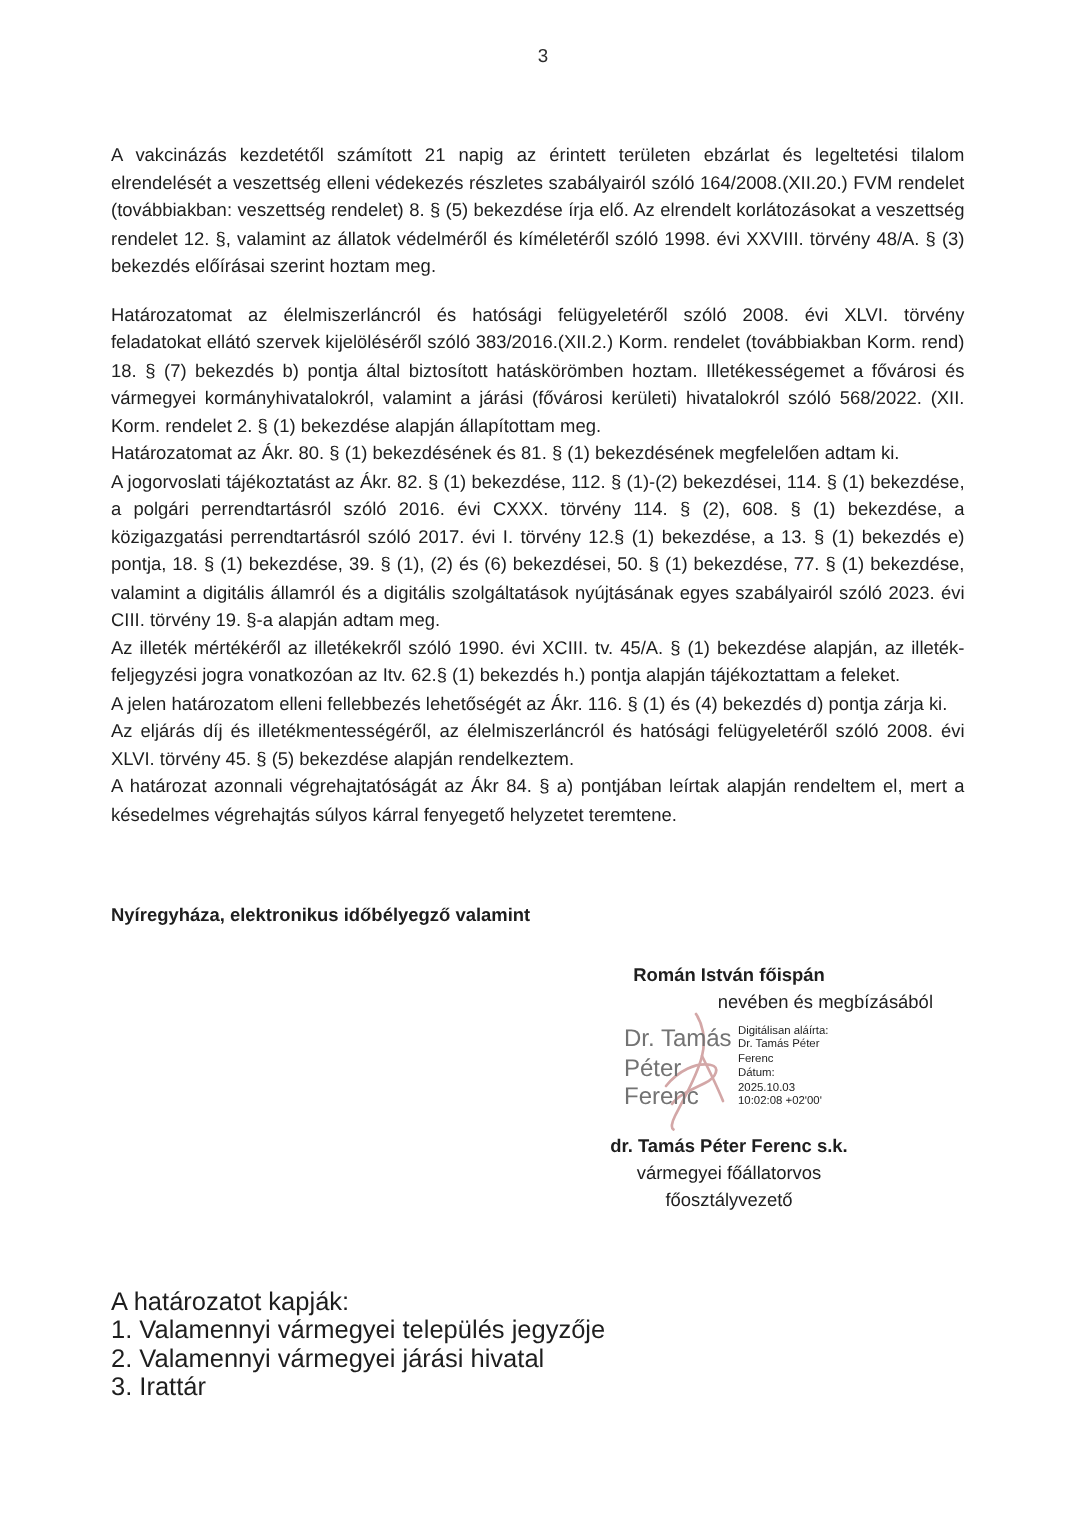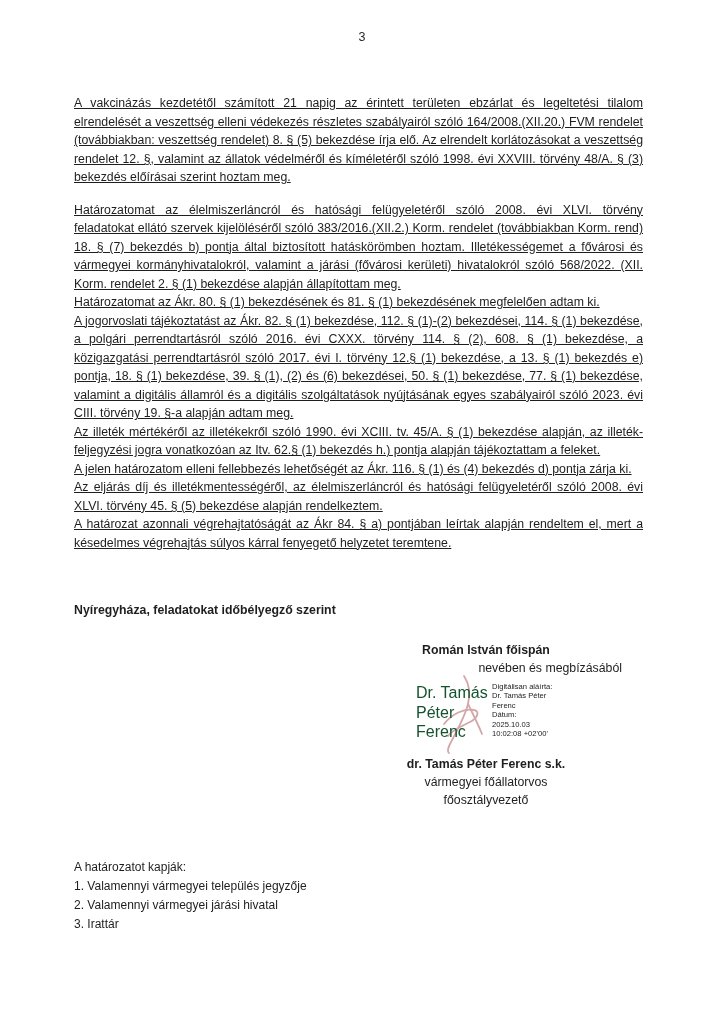--- a/index.html
+++ b/index.html
@@ -9,52 +9,52 @@
     font-family:"Liberation Sans", sans-serif; color:#1e1e1e;
   }
   .page-number {
     position:absolute; top:30px; left:0; width:724px;
     text-align:center; font-size:12.5px; color:#2b2b2b;
   }
   .body-text {
     position:absolute; left:74px; top:94px; width:569px;
     font-size:12.3px; line-height:18.5px;
   }
-  .para { margin:0;text-decoration:underline; }
+  .para { margin:0; }
   .para.gap-after { margin-bottom:14px; }
   .line {
     text-align:justify; text-align-last:justify;
     height:18.5px; overflow:hidden; white-space:normal;
   }
   .line.last { text-align:left; text-align-last:left; }
   .dateline {
     position:absolute; left:74px; top:603px;
     font-size:12.3px; font-weight:bold;
   }
   .sig-block {
     position:absolute; left:350px; top:641px; width:272px;
     text-align:center; font-size:12.3px; line-height:18px;
   }
   .sig-principal { font-weight:bold; }
   .sig-onbehalf { font-weight:normal;text-align:right; }
   .sig-stamp { position:relative; height:66px; margin-top:5px; text-align:left; }
   .stamp-name {
     position:absolute; left:66px; top:1px;
-    font-size:16px; line-height:19.5px; color:#14532d; white-space:nowrap;
+    font-size:16px; line-height:19.5px; color:#737373; white-space:nowrap;
   }
   .stamp-flourish { position:absolute; left:88px; top:-10px; }
   .stamp-details {
     position:absolute; left:142px; top:0;
     font-size:7.6px; line-height:9.4px; color:#222; white-space:nowrap;
   }
   .sig-signer { font-weight:bold; margin-top:7px; }
   .sig-title { font-weight:normal; }
   .recipients {
     position:absolute; left:74px; top:858px;
-    font-size:12px; line-height:19px; text-align:left;
+    font-size:17px; line-height:19px; text-align:left;
   }
 </style>
 </head>
 <body>
 
 <div class="page">
 
   <div class="page-number">3</div>
 
   <div class="body-text">
@@ -93,21 +93,21 @@
       <div class="para">
         <div class="line">Az eljárás díj és illetékmentességéről, az élelmiszerláncról és hatósági felügyeletéről szóló 2008. évi</div>
         <div class="line last">XLVI. törvény 45. § (5) bekezdése alapján rendelkeztem.</div>
       </div>
       <div class="para">
         <div class="line">A határozat azonnali végrehajtatóságát az Ákr 84. § a) pontjában leírtak alapján rendeltem el, mert a</div>
         <div class="line last">késedelmes végrehajtás súlyos kárral fenyegető helyzetet teremtene.</div>
       </div>
     </div>
 
-  <div class="dateline">Nyíregyháza, feladatokat időbélyegző szerint</div>
+  <div class="dateline">Nyíregyháza, elektronikus időbélyegző valamint</div>
 
   <div class="sig-block">
     <div class="sig-principal">Román István főispán</div>
     <div class="sig-onbehalf">nevében és megbízásából</div>
 
     <div class="sig-stamp">
       <svg class="stamp-flourish" width="52" height="84" viewBox="0 0 52 84">
         <g fill="none" stroke="#cf9e9e" stroke-width="1.8" stroke-linecap="round" opacity="0.9">
           <path d="M26 4 C 30 10, 33 20, 30 32 C 27 45, 18 60, 12 72 C 10 76, 9 80, 11 81"></path>
           <path d="M6 52 C 14 42, 26 36, 36 38 C 42 39, 40 46, 32 50 C 24 54, 14 58, 10 64"></path>

